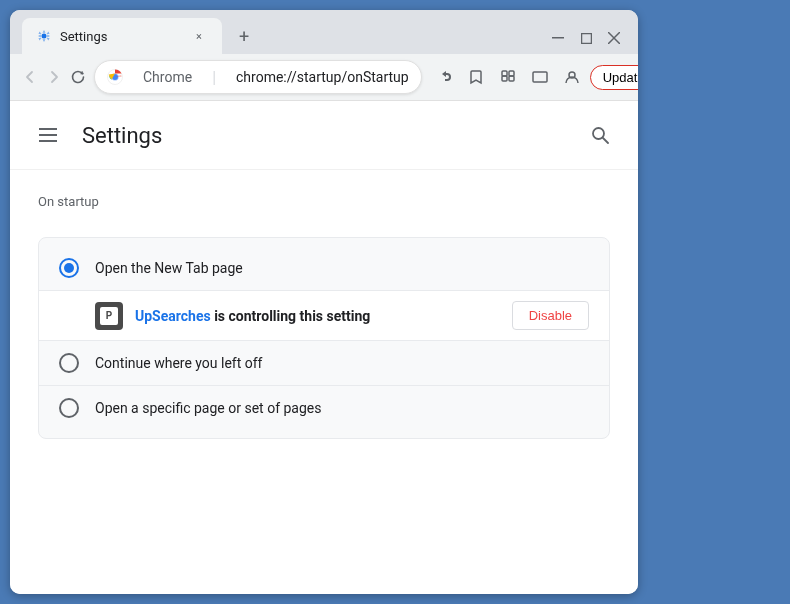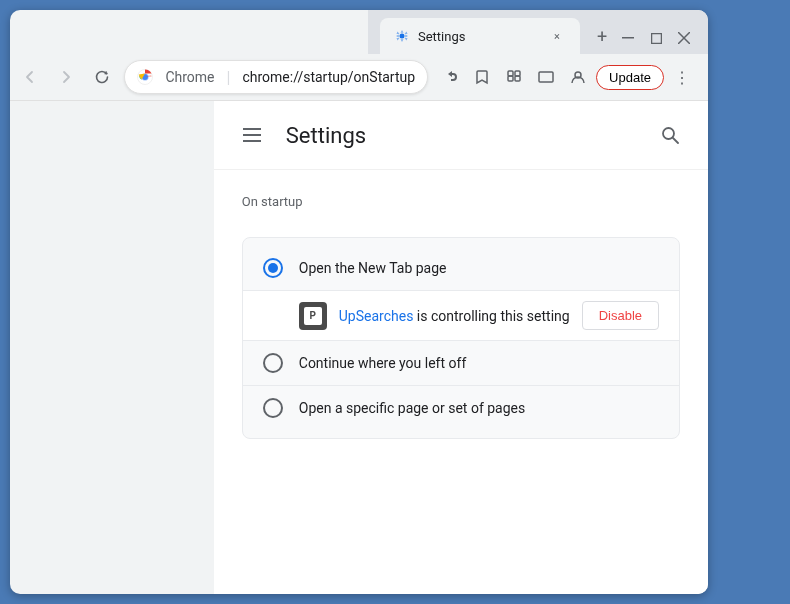--- a/index.html
+++ b/index.html
@@ -6,30 +6,29 @@
     body {
       font-family: -apple-system, BlinkMacSystemFont, 'Segoe UI', Roboto, Arial, sans-serif;
       background: #4a7ab5;
       width: 790px;
       height: 604px;
       overflow: hidden;
     }
 
     
     .browser-window {
-      width: 698px;
+      width: 628px;
       height: 584px;
       margin: 10px;
       background: #f1f3f4;
       border-radius: 10px;
       box-shadow: 0 2px 10px rgba(0,0,0,0.3);
       overflow: hidden;
       display: flex;
       flex-direction: column;
-      align-items: flex-end;
     }
 
     
     .title-bar {
       background: #dee1e6;
       padding: 8px 12px 0 12px;
       display: flex;
       align-items: flex-end;
       gap: 4px;
       flex-shrink: 0;
@@ -131,21 +130,21 @@
     .nav-btn.disabled { color: #bdc1c6; cursor: default; }
 
     .address-bar {
       flex: 1;
       height: 34px;
       background: white;
       border-radius: 20px;
       display: flex;
       align-items: center;
       padding: 0 12px;
-      gap: 12px;
+      gap: 20px;
       border: 1px solid #e0e0e0;
       box-shadow: 0 1px 3px rgba(0,0,0,0.1);
     }
 
     .address-favicon {
       width: 16px;
       height: 16px;
     }
 
     .address-separator {
@@ -362,20 +361,21 @@
       justify-content: center;
       font-size: 10px;
       font-weight: bold;
       color: #4a4a4a;
     }
 
     .ext-text {
       font-size: 14px;
       color: #202124;
       flex: 1;
+      font-weight: bold;
     }
 
     .ext-text .ext-name {
       color: #1a73e8;
     }
 
     .disable-btn {
       border: 1px solid #dadce0;
       border-radius: 4px;
       background: white;

